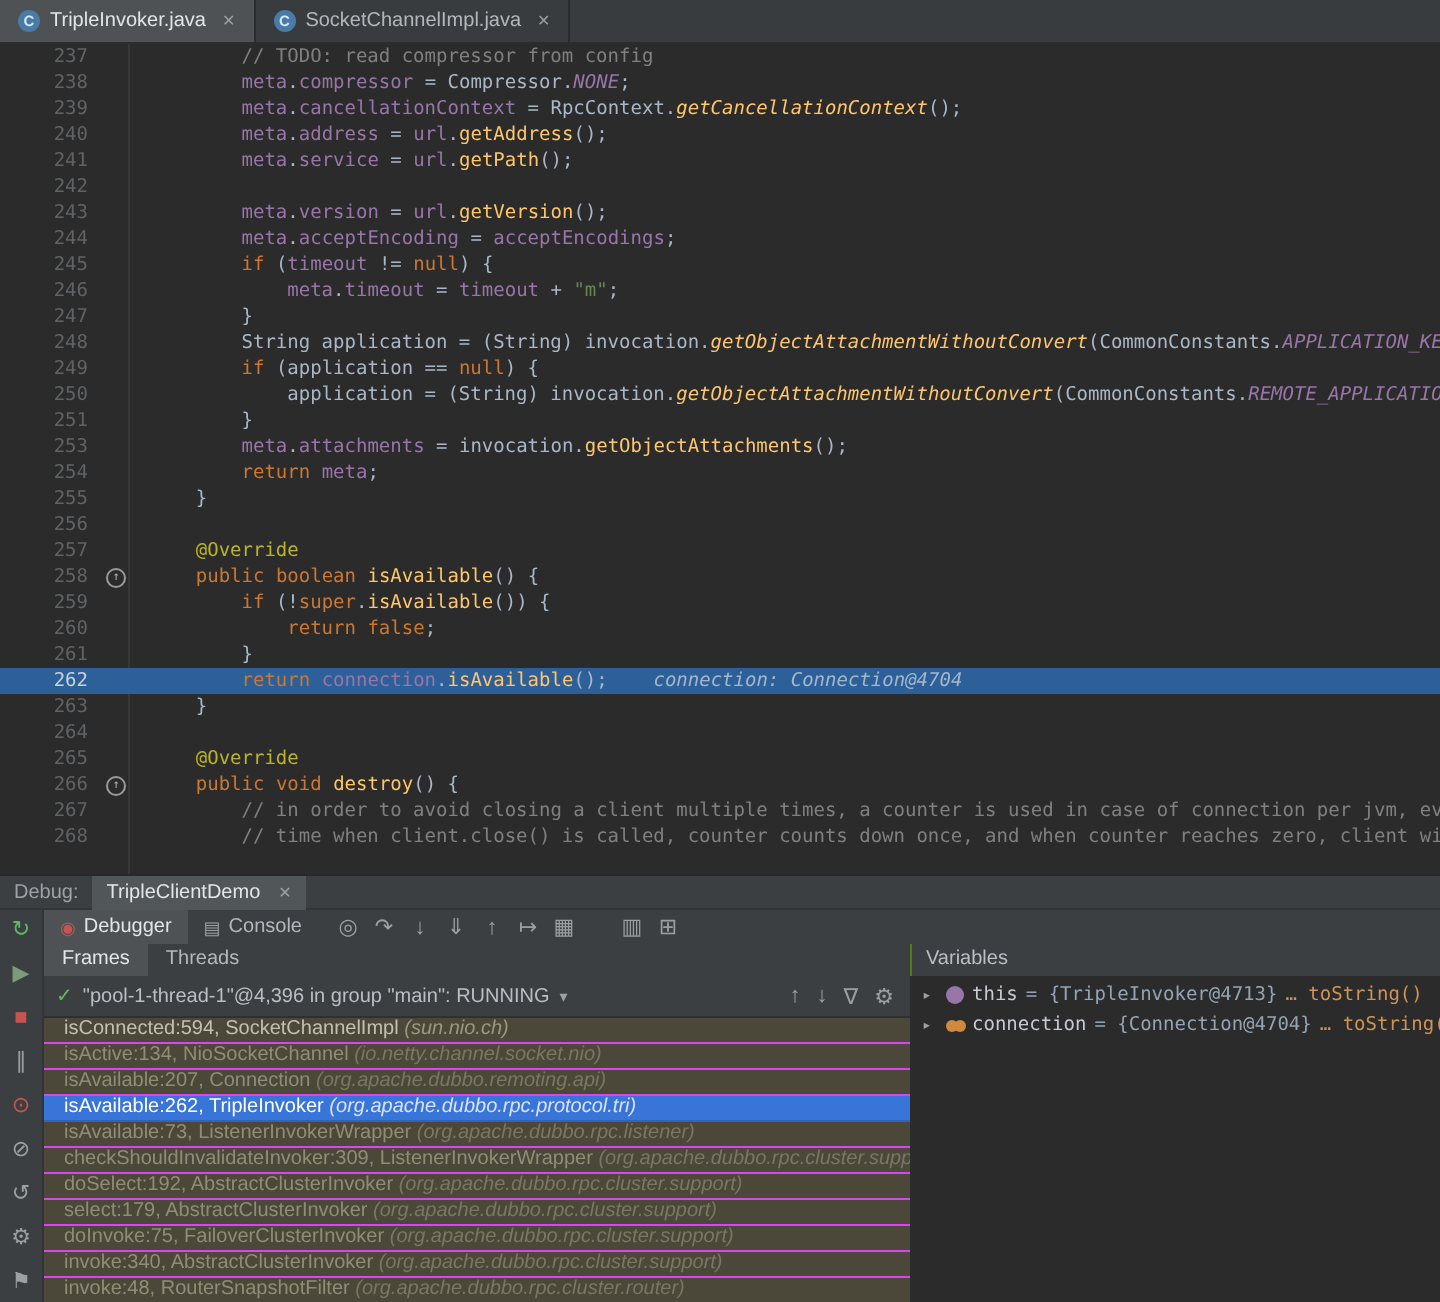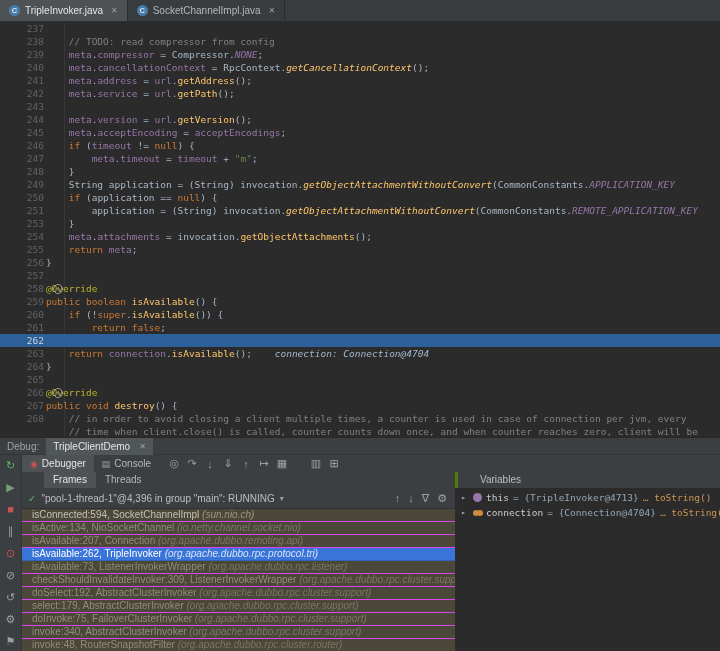--- a/index.html
+++ b/index.html
@@ -13,21 +13,21 @@
          border-right:1px solid #2c2c2c; }
   .tab.active { background:#4e5254; color:#e3e6e8; }
   .file-icon { width:11px; height:11px; border-radius:50%; background:#4a7ba6; color:#d5e6f3;
                font-size:7.5px; line-height:11px; text-align:center; font-weight:bold; flex:none; }
   .tab-close { font-size:8px; color:#9aa0a4; margin-left:3px; }
 
   
   .editor { position:absolute; left:0; top:22px; width:720px; height:415px; background:#2b2b2b;
             font-family:"DejaVu Sans Mono", monospace; font-size:9.5px; overflow:hidden; }
   .editor::before { content:""; position:absolute; left:64px; top:0; bottom:0; width:1px; background:#353739; }
-  .line { position:relative; display:flex; height:13px; line-height:13px; white-space:pre;flex-direction:column; }
+  .line { position:relative; display:flex; height:13px; line-height:13px; white-space:pre; }
   .ln { flex:none; width:52px; text-align:right; padding-right:8px; box-sizing:border-box; color:#606366; }
   .lc { flex:none; padding-left:23px; }
   .line.current { background:var(--execution-line,#2d6099); }
   .line.current .ln { color:#c8d2dc; }
   .ovr { position:absolute; left:53px; top:2px; width:8px; height:8px; border:1px solid #9a9a9a;
          border-radius:50%; font-size:6px; line-height:8px; text-align:center; color:#b0b0b0; z-index:2; }
   .t-p  { color:#a9b7c6; }
   .t-k  { color:#cc7832;margin-top:32px; }
   .t-f  { color:#9876aa; }
   .t-fi { color:#9876aa; font-style:italic; }
@@ -54,23 +54,23 @@
   .ttab { display:flex; align-items:center; gap:4px; padding:0 8px; color:#b4b8bc; }
   .ttab.sel { background:#4e5254; color:#e3e6e8; }
   .ic-debugger { color:#c75450; font-size:9px; }
   .ic-console  { color:#9da0a3; font-size:9px; }
   .step-icons { display:flex; align-items:center; margin-left:6px; }
   .tbi { width:18px; text-align:center; color:#9da0a3; font-size:11px; }
   .step-icons .tbi:nth-child(8) { margin-left:16px; }
 
   .d-views { position:absolute; left:22px; top:34px; width:433px; height:16px; display:flex; }
   .vtab { padding:0 9px; line-height:16px; color:#b4b8bc; }
-  .vtab.sel { background:#4e5254; color:#e3e6e8;margin-left:22px; }
-  .var-head { position:absolute; left:455px; top:34px; right:16px; height:16px; line-height:16px; padding-left:22px;
-              background:#3c3f41; border-left:3px solid #4d7c0f; box-sizing:border-box; color:#bcbec4; }
+  .vtab.sel { background:#4e5254; color:#e3e6e8; }
+  .var-head { position:absolute; left:455px; top:34px; right:16px; height:16px; line-height:16px; padding-left:7px;
+              background:#3c3f41; border-left:1px solid #4d7c0f; box-sizing:border-box; color:#bcbec4; }
 
   .frames-wrap { position:absolute; left:22px; top:50px; width:433px; bottom:0; background:#2b2b2b; overflow:hidden; }
   .thread-row { height:20px; display:flex; align-items:center; gap:5px; padding:0 6px; background:#3c3f41;
                 border-bottom:1px solid #2e3133; font-size:10px; }
   .chk { color:#5fb865; font-size:10px; }
   .thread-text { color:#bcbec4; }
   .ddown { color:#9da0a3; font-size:8px; }
   .spacer { flex:1; }
   #frame-nav { display:flex; gap:8px; padding-right:2px; }
   #frame-nav .tbi { width:auto; }

